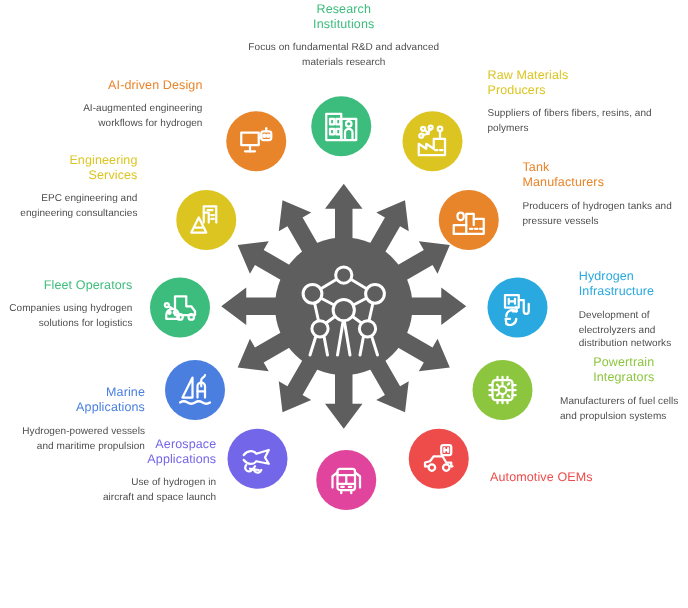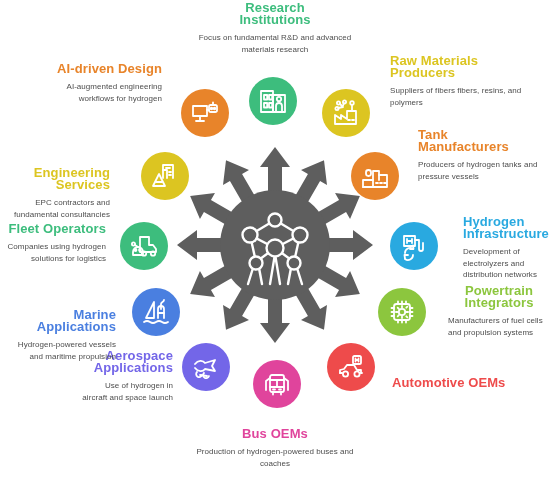--- a/index.html
+++ b/index.html
@@ -24,21 +24,21 @@
   
   .bubble{
     position:absolute;width:48px;height:48px;border-radius:50%;
     display:flex;align-items:center;justify-content:center;
   }
   .bubble svg{display:block;}
 
   
   .blk{position:absolute;}
   .blk .ttl{
-    font-size:13px;font-weight:bold;line-height:12px;margin:0 0 6px 0;
+    font-size:10px;font-weight:normal;line-height:12px;margin:0 0 6px 0;
     letter-spacing:.1px;
   }
   .blk .dsc{
     font-size:8px;line-height:11.5px;color:#4d4d4d;margin:0;
     letter-spacing:.05px;
   }
   .ta-r{text-align:right;}
   .ta-l{text-align:left;}
   .ta-c{text-align:center;}
 </style>
@@ -250,26 +250,20 @@
         <line x1="8" y1="11" x2="22" y2="11"></line>
         <line x1="15" y1="11" x2="15" y2="18"></line>
         <line x1="8" y1="18" x2="22" y2="18"></line>
         <path d="M8 9 L4 12 v9 M22 9 l4 3 v9"></path>
         <line x1="11" y1="23" x2="11" y2="25.5"></line>
         <line x1="19" y1="23" x2="19" y2="25.5"></line>
         <path d="M11 20.5 h2 M17 20.5 h2"></path>
       </g>
     </svg>
   </div>
-  <div class="blk ta-c" style="left:195px;top:428px;width:160px;">
-    <div class="ttl" style="color:#e0449c;">
-      <span>Bus OEMs</span>
-    </div>
-    <p class="dsc">Production of hydrogen-powered buses and coaches</p>
-  </div>
 
   <div class="bubble" style="left: 182px; top: 343px; background: rgb(115, 102, 232);">
     <svg width="30" height="30" viewBox="0 0 30 30">
       <g fill="none" stroke="#fff" stroke-width="1.8" stroke-linejoin="round" stroke-linecap="round">
         <path d="M4 12 c3 -4 8 -4 10 -1 l10 -3 l-3 6 l3 5 l-10 -2 c-2 3 -7 3 -10 -1"></path>
         <path d="M6 20 a3 3 0 1 0 5 3"></path>
         <path d="M13 21 a3 3 0 1 0 5 3"></path>
         <line x1="9" y1="23" x2="16" y2="24"></line>
       </g>
     </svg>
@@ -329,25 +323,25 @@
         <path d="M17 17 V9 h-4"></path>
         <line x1="16" y1="7" x2="20" y2="7"></line>
         <line x1="19" y1="11" x2="21" y2="11"></line>
         <line x1="19" y1="14" x2="21" y2="14"></line>
         <path d="M3 25 h12 L9 13 Z"></path>
         <line x1="6" y1="21" x2="12" y2="21"></line>
       </g>
     </svg>
   </div>
   <div class="blk ta-r" style="left:6px;top:123px;width:104px;">
-    <div class="ttl" style="color:#dcc521;margin-top:44px;">
+    <div class="ttl" style="color:#dcc521;">
       <span>Engineering</span><br>
       <span>Services</span>
     </div>
-    <p class="dsc">EPC contractors and fundamental consultancies</p>
+    <p class="dsc">EPC engineering and engineering consultancies</p>
   </div>
 
   <div class="bubble" style="left: 181px; top: 89px; background: rgb(232, 132, 42);">
     <svg width="30" height="30" viewBox="0 0 30 30">
       <g fill="none" stroke="#fff" stroke-width="1.8" stroke-linejoin="round" stroke-linecap="round">
         <path d="M3 8 h14 v10 H3 Z"></path>
         <line x1="10" y1="18" x2="10" y2="23"></line>
         <line x1="6" y1="23" x2="14" y2="23"></line>
         <rect x="19" y="7" width="8" height="7" rx="1.8"></rect>
         <circle cx="21.5" cy="10.5" r="0.9"></circle>

